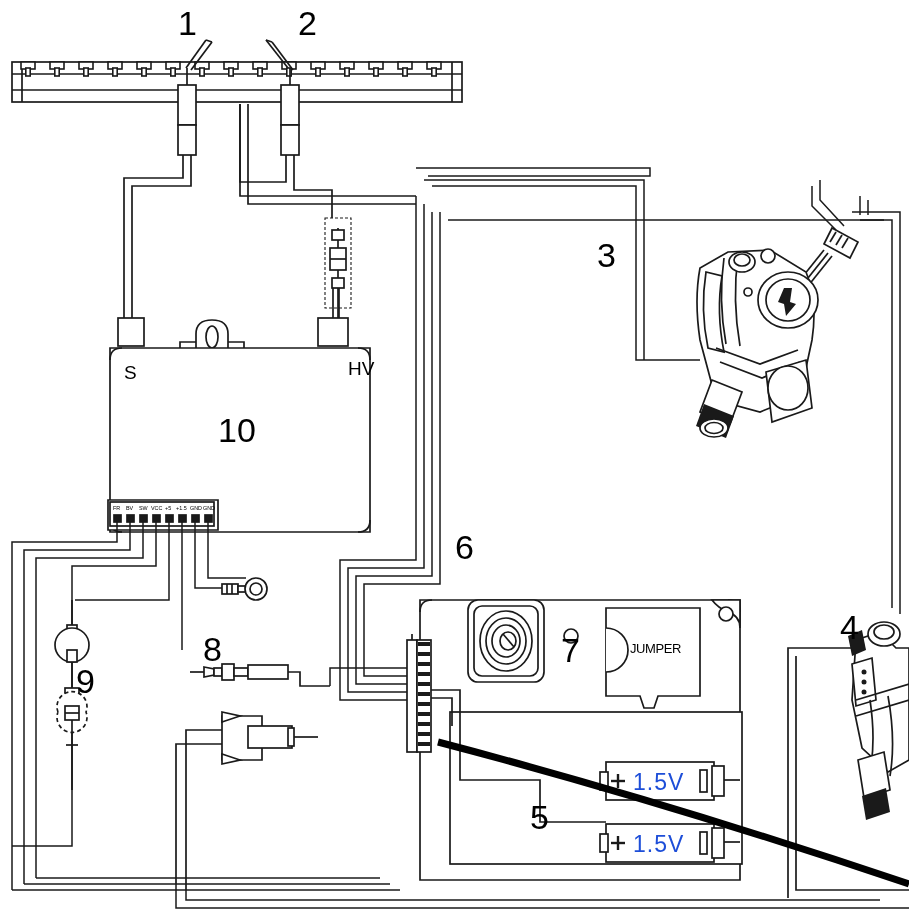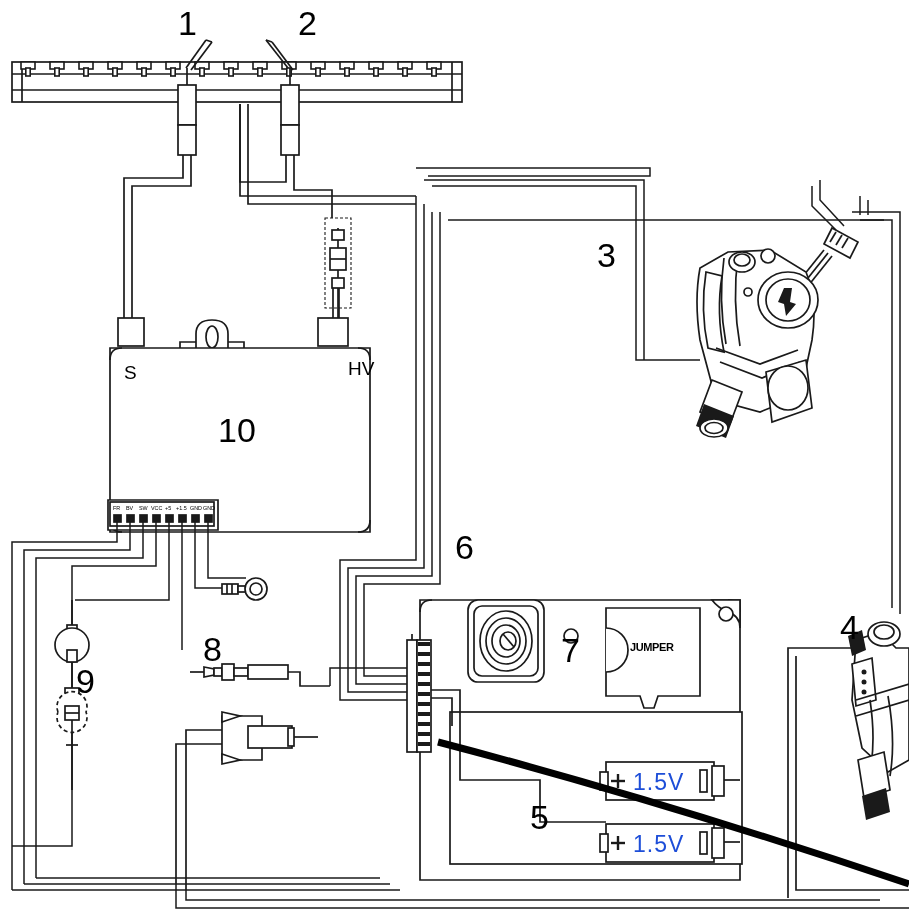--- a/index.html
+++ b/index.html
@@ -25,22 +25,22 @@
     position:absolute;
     font-family:"Liberation Sans",sans-serif;
     font-size:5.4px;
     color:#000;
     transform-origin:left bottom;
     white-space:nowrap;
   }
   .jumper-txt{
     position:absolute;
     font-family:"Liberation Sans",sans-serif;
-    font-size:11px;
-    font-weight:bold;
+    font-size:13px;
+    font-weight:normal;
     letter-spacing:-0.4px;
     color:#000;
   }
   .batt-txt{
     position:absolute;
     font-family:"Liberation Sans",sans-serif;
     font-size:23px;
     color:#1d4ed8;
     letter-spacing:1px;
   }

